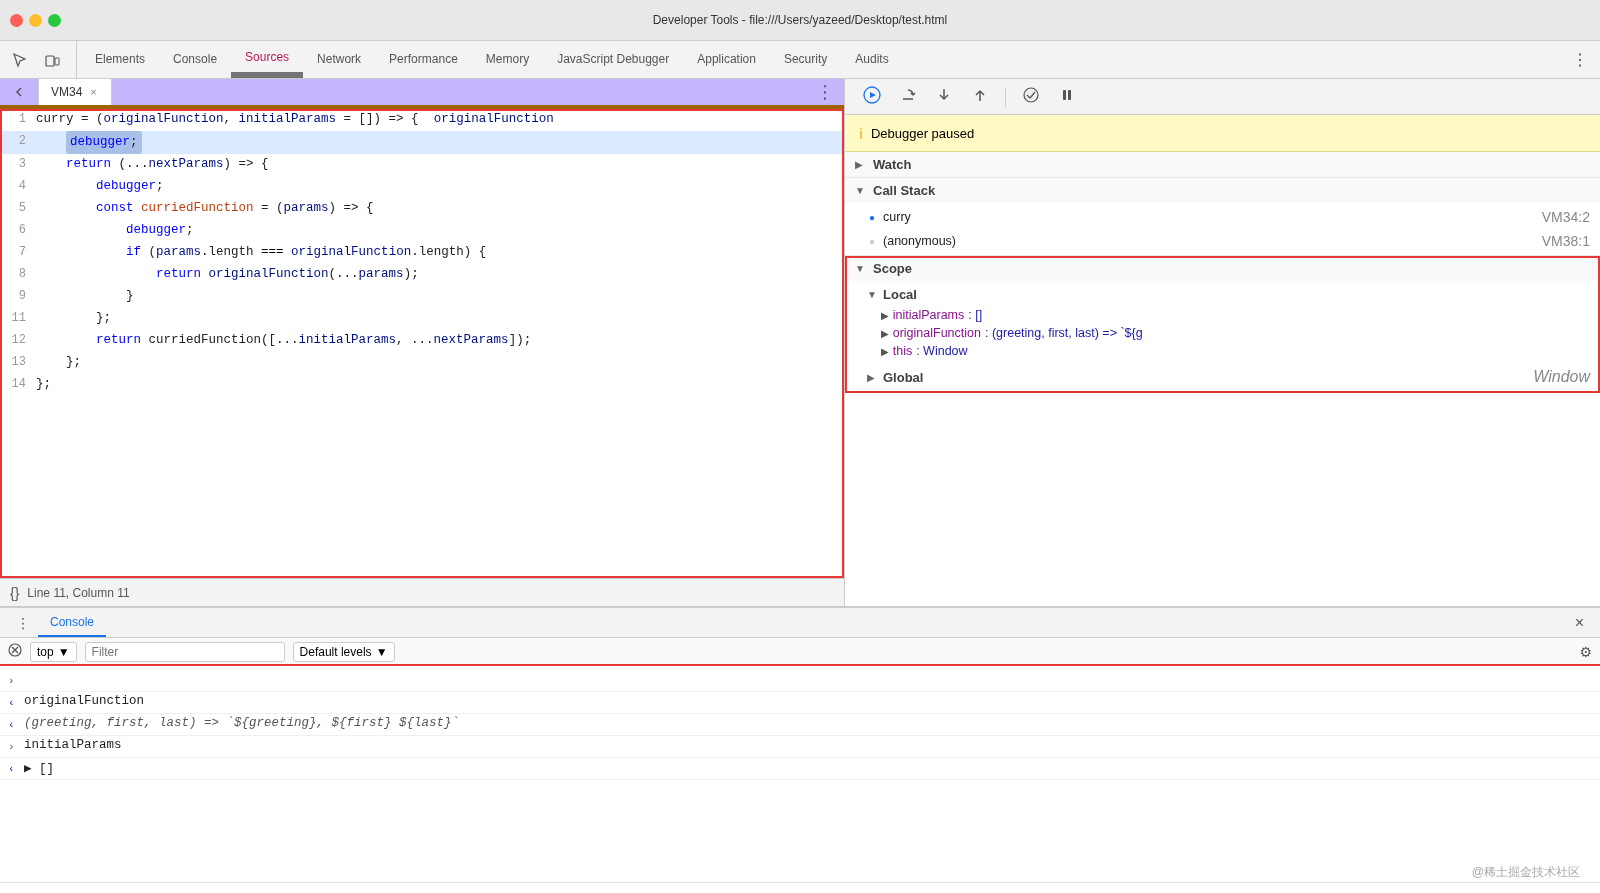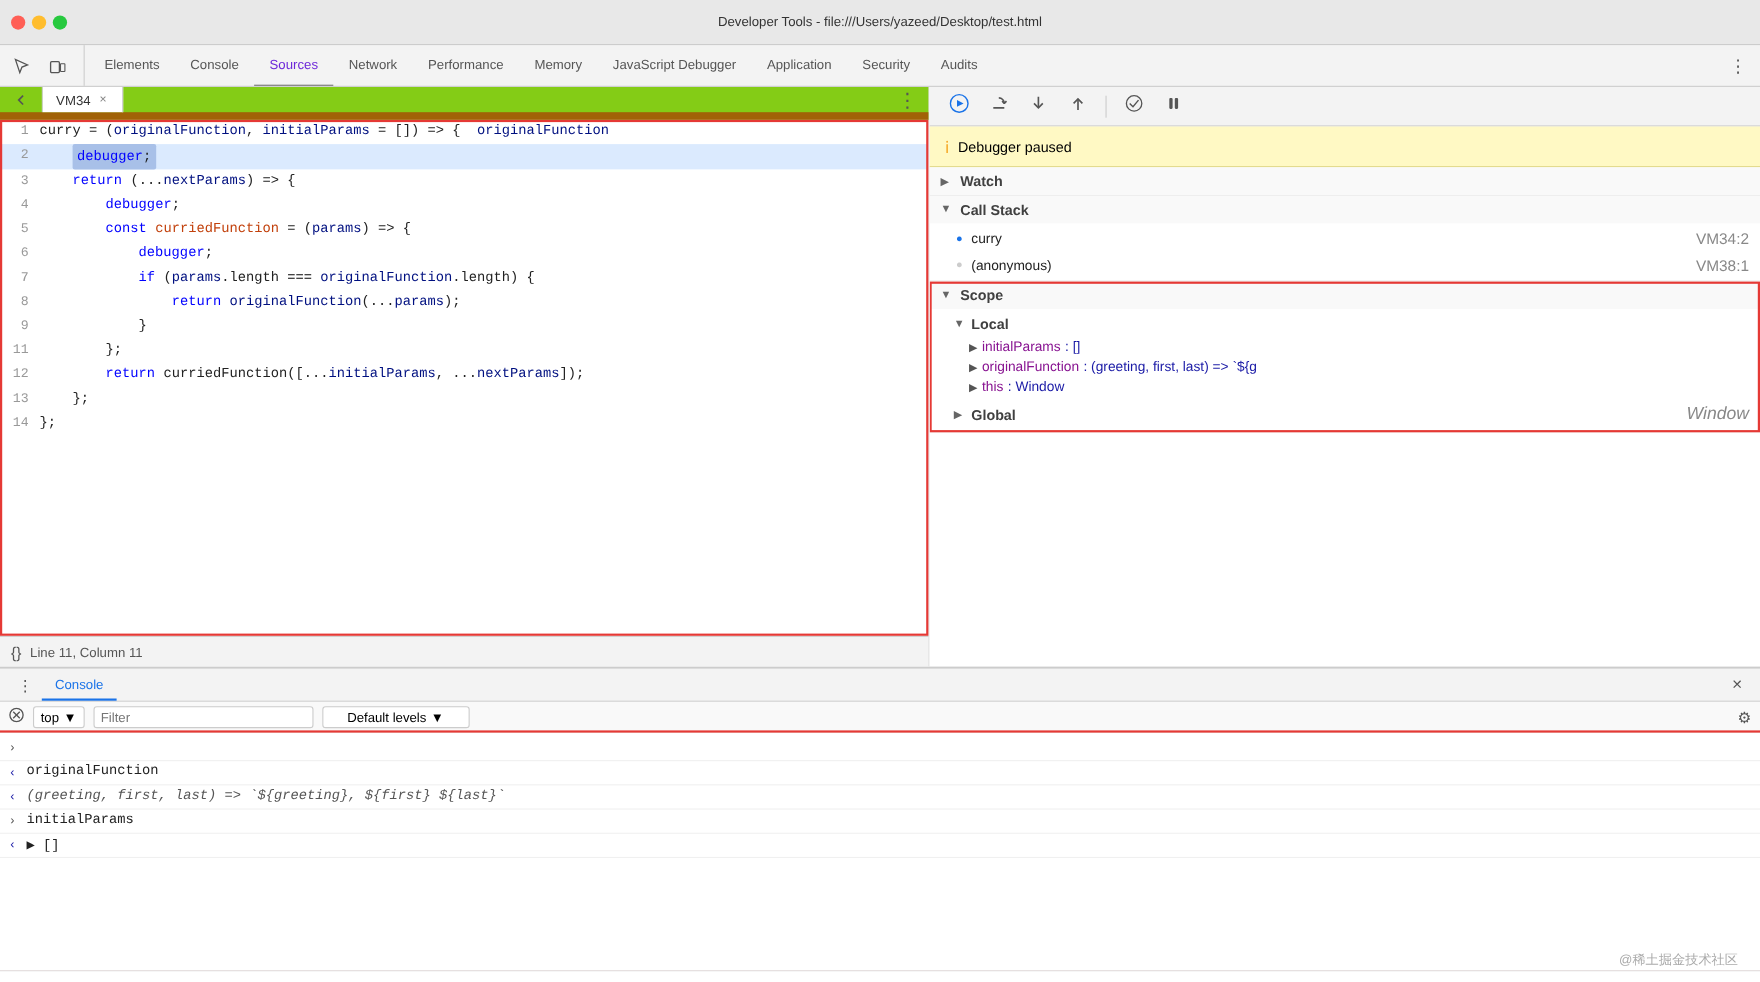--- a/index.html
+++ b/index.html
@@ -84,22 +84,22 @@
       border: none;
       border-bottom: 2px solid transparent;
       cursor: pointer;
       padding: 0 14px;
       height: 100%;
       font-size: 12px;
       color: #555;
       white-space: nowrap;
     }
     .nav-tab.active {
-      color: #6d28d9;
-      border-bottom: 1px solid #737373;
+      color: #be185d;
+      border-bottom: 6px solid #737373;
     }
     .nav-more {
       margin-left: auto;
       padding: 0 12px;
       display: flex;
       align-items: center;
       color: #555;
       font-size: 16px;
       cursor: pointer;
     }
@@ -114,22 +114,22 @@
     
     .left-panel {
       flex: 0 0 845px;
       display: flex;
       flex-direction: column;
       border-right: 1px solid #ccc;
     }
 
     
     .file-tabs {
-      background: #84cc16;
-      border-bottom: 7px solid #a16207;
+      background: #c4b5fd;
+      border-bottom: 4px solid #a16207;
       display: flex;
       align-items: center;
       height: 30px;
     }
     .file-tab-icons {
       display: flex;
       align-items: center;
       padding: 0 8px;
       border-right: 1px solid #ccc;
       height: 100%;
@@ -427,21 +427,21 @@
       border: 1px solid #ccc;
       border-radius: 3px;
       padding: 0 6px;
       font-size: 12px;
     }
     .levels-select {
       display: flex;
       align-items: center;
       gap: 4px;
       cursor: pointer;
-      padding: 2px 22px;
+      padding: 2px 6px;
       border: 1px solid #ccc;
       border-radius: 3px;
       background: #fff;
       font-size: 12px;
     }
     .gear-btn {
       margin-left: auto;
       background: none;
       border: none;
       cursor: pointer;

